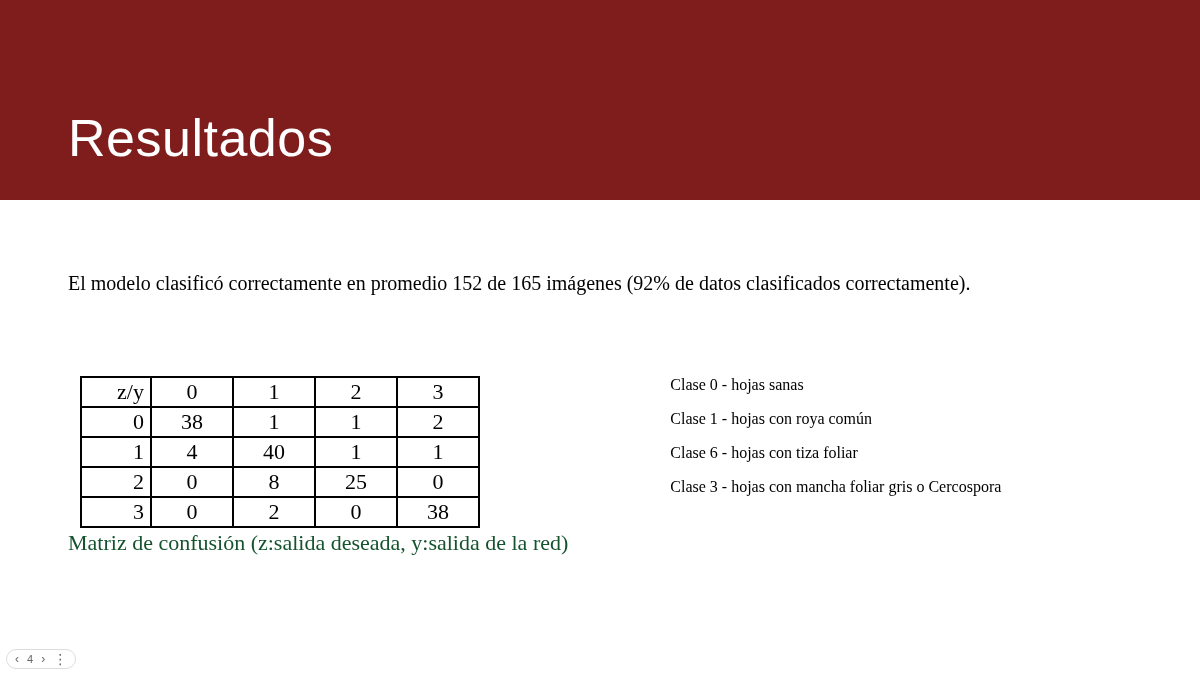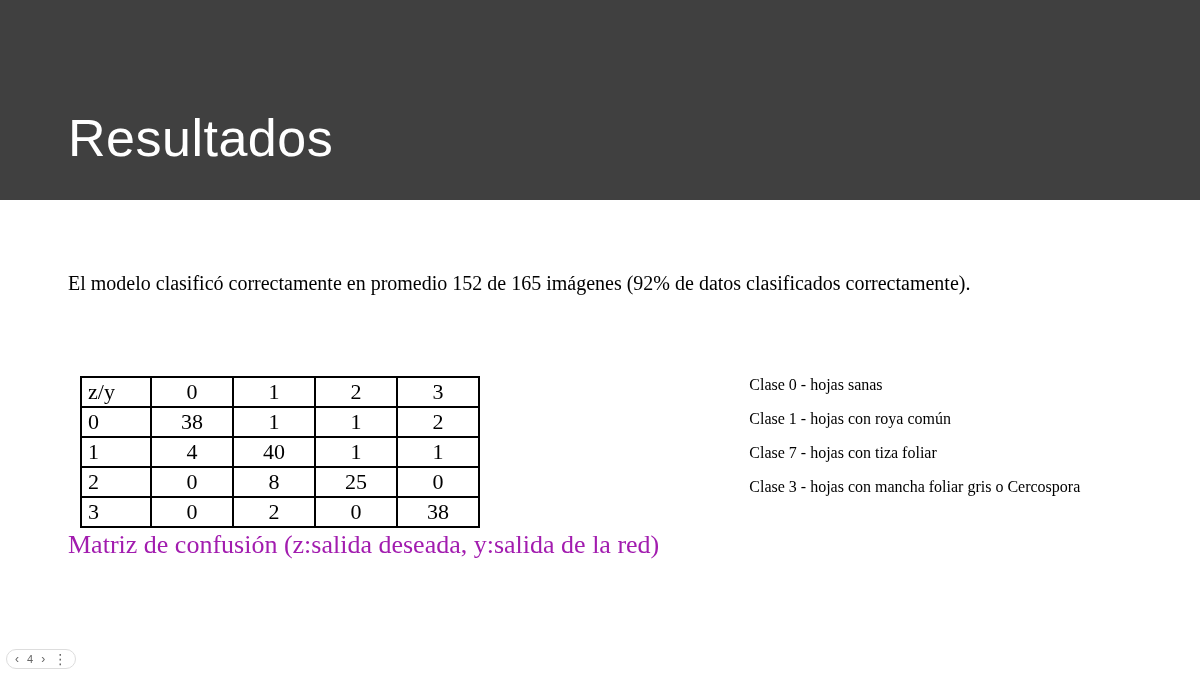--- a/index.html
+++ b/index.html
@@ -1,20 +1,20 @@
 <!DOCTYPE html>
 <html><head>
 <meta charset="utf-8">
 <style>
   * { margin: 0; padding: 0; box-sizing: border-box; }
   html, body { width: 1200px; height: 675px; font-family: Arial, Helvetica, sans-serif; background: #fff; overflow: hidden; }
   .header {
     width: 100%;
     height: 200px;
-    background: #404040;
+    background: #7f1d1d;
     display: flex;
     align-items: flex-end;
     padding: 0 0 32px 68px;
   }
   .header h1 {
     color: #fff;
     font-size: 52px;
     font-weight: 400;
     letter-spacing: 0.5px;
   }
@@ -42,35 +42,35 @@
     color: #000;
     margin-left: 12px;
   }
   table.confusion td {
     border: 2px solid #000;
     width: 82px;
     height: 30px;
     text-align: center;
     padding: 0 6px;
   }
-  table.confusion td:first-child { width: 70px; text-align: left; }
+  table.confusion td:first-child { width: 70px; text-align: right; }
   table.confusion tr:first-child td { font-weight: normal; }
   .caption {
     font-family: "Times New Roman", Times, serif;
-    font-size: 26px;
-    color: #a21caf;
+    font-size: 22px;
+    color: #14532d;
     margin-top: 2px;
   }
   .legend {
     margin-left: 90px;
     font-family: "Times New Roman", Times, serif;
     font-size: 16px;
     color: #000;
   }
-  .legend div { margin-bottom: 16px; }
+  .legend div { margin-bottom: 16px; margin-left: 12px; }
   .nav-pill {
     position: absolute;
     left: 6px;
     bottom: 6px;
     display: flex;
     align-items: center;
     gap: 8px;
     border: 1px solid #ddd;
     border-radius: 16px;
     padding: 2px 8px;
@@ -131,21 +131,21 @@
           <td>38</td>
         </tr>
       </tbody>
         </table>
       <div class="caption">Matriz de confusión (z:salida deseada, y:salida de la red)</div>
     </div>
 
     <div class="legend">
       <div>Clase 0 - hojas sanas</div>
       <div>Clase 1 - hojas con roya común</div>
-      <div>Clase 7 - hojas con tiza foliar</div>
+      <div>Clase 6 - hojas con tiza foliar</div>
       <div>Clase 3 - hojas con mancha foliar gris o Cercospora</div>
     </div>
   </div>
 </div>
 
 <div class="nav-pill">
   <span class="chev">‹</span>
   <span>4</span>
   <span class="chev">›</span>
   <span class="dots">⋮</span>

